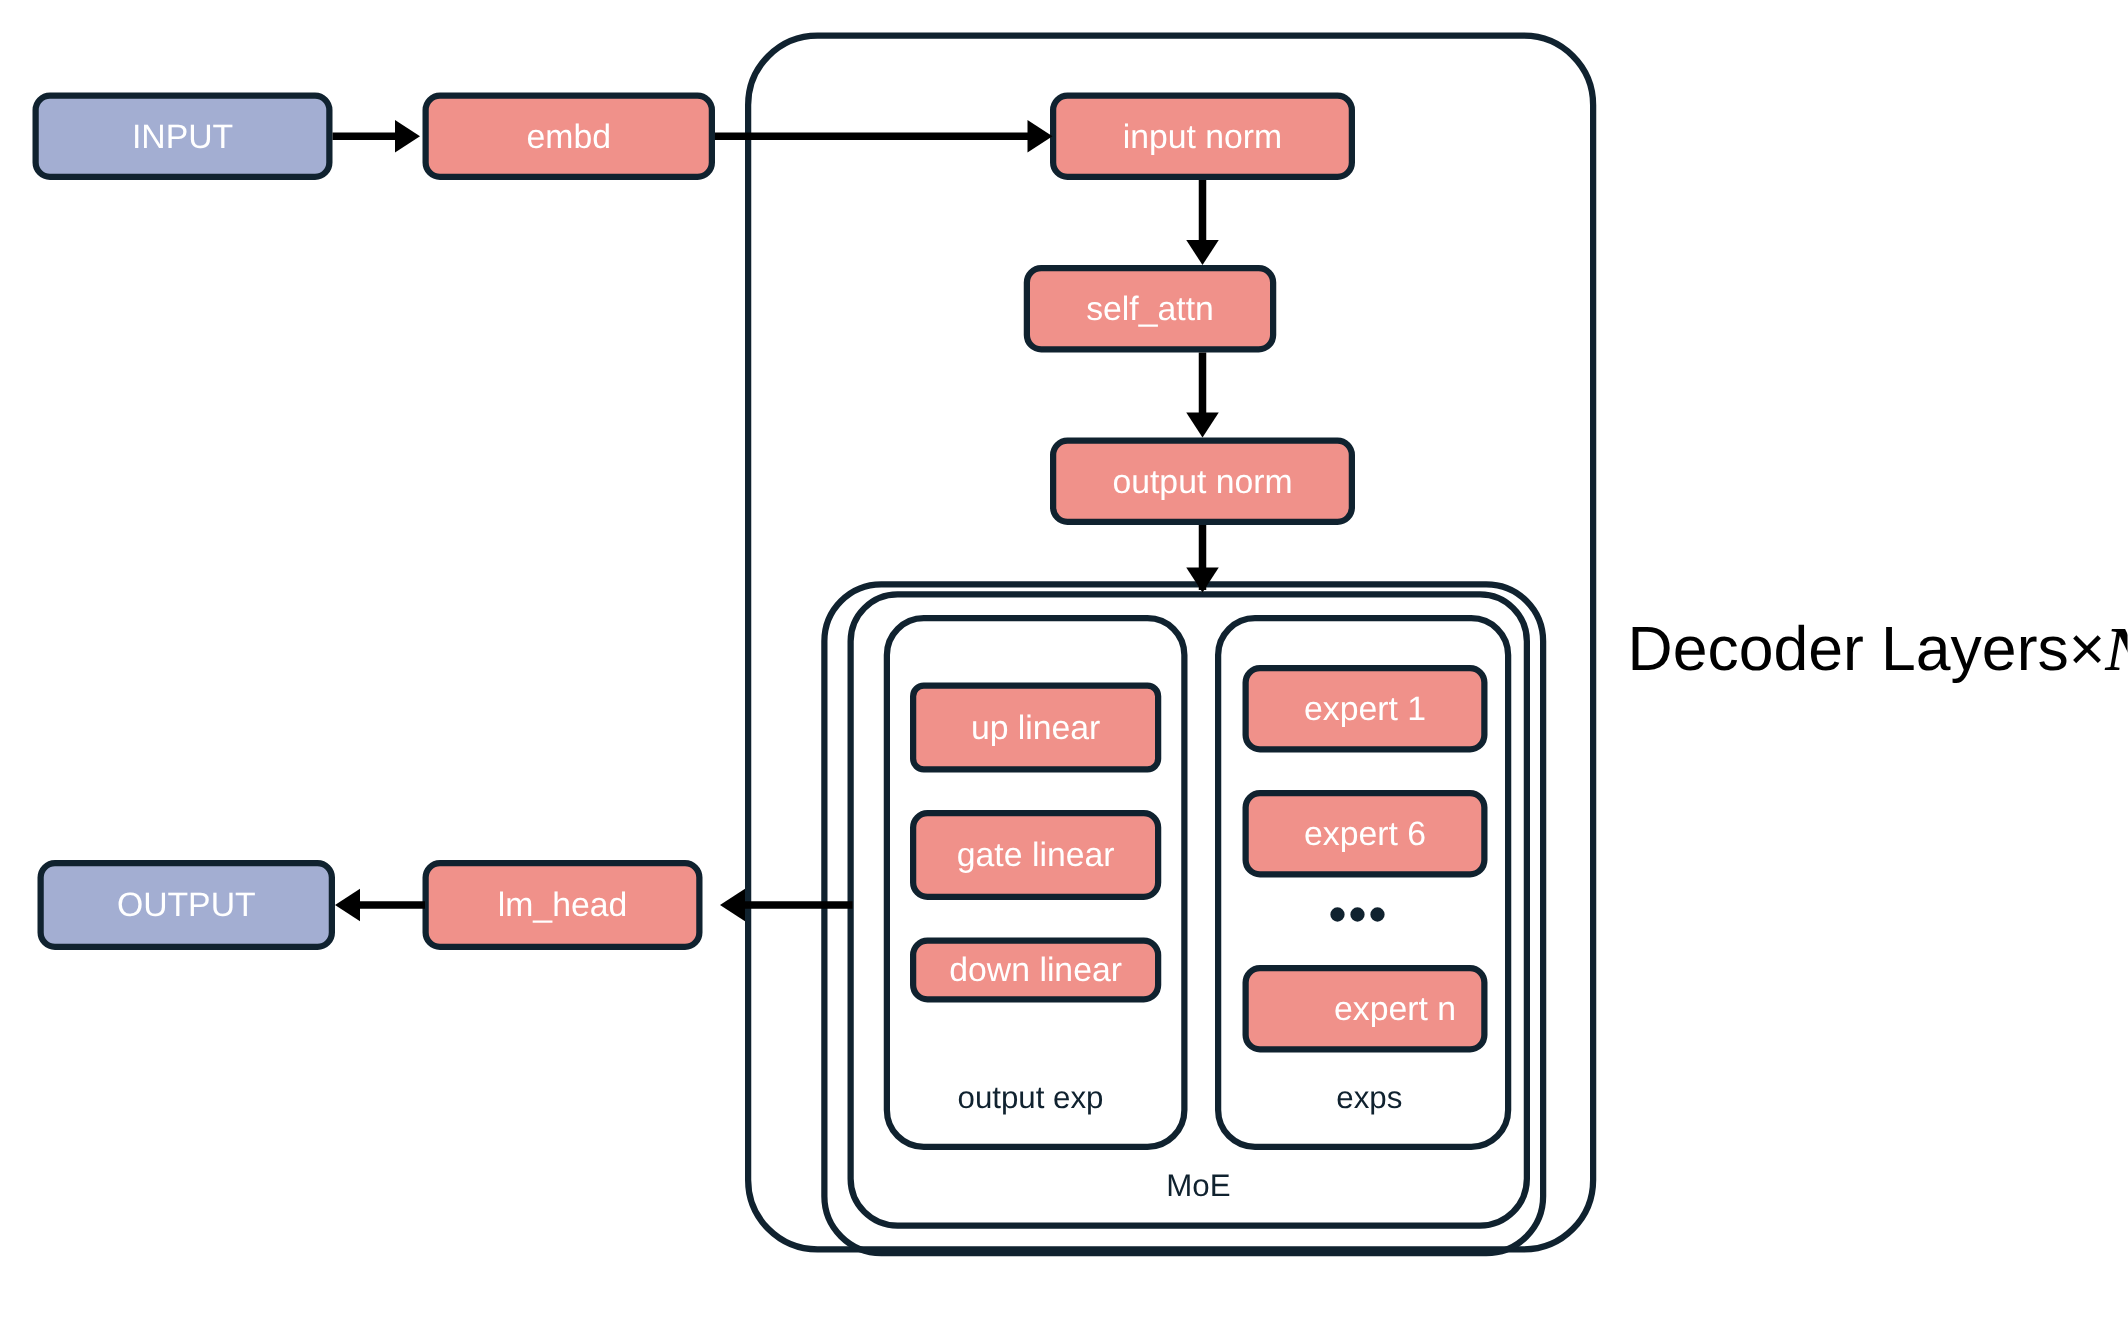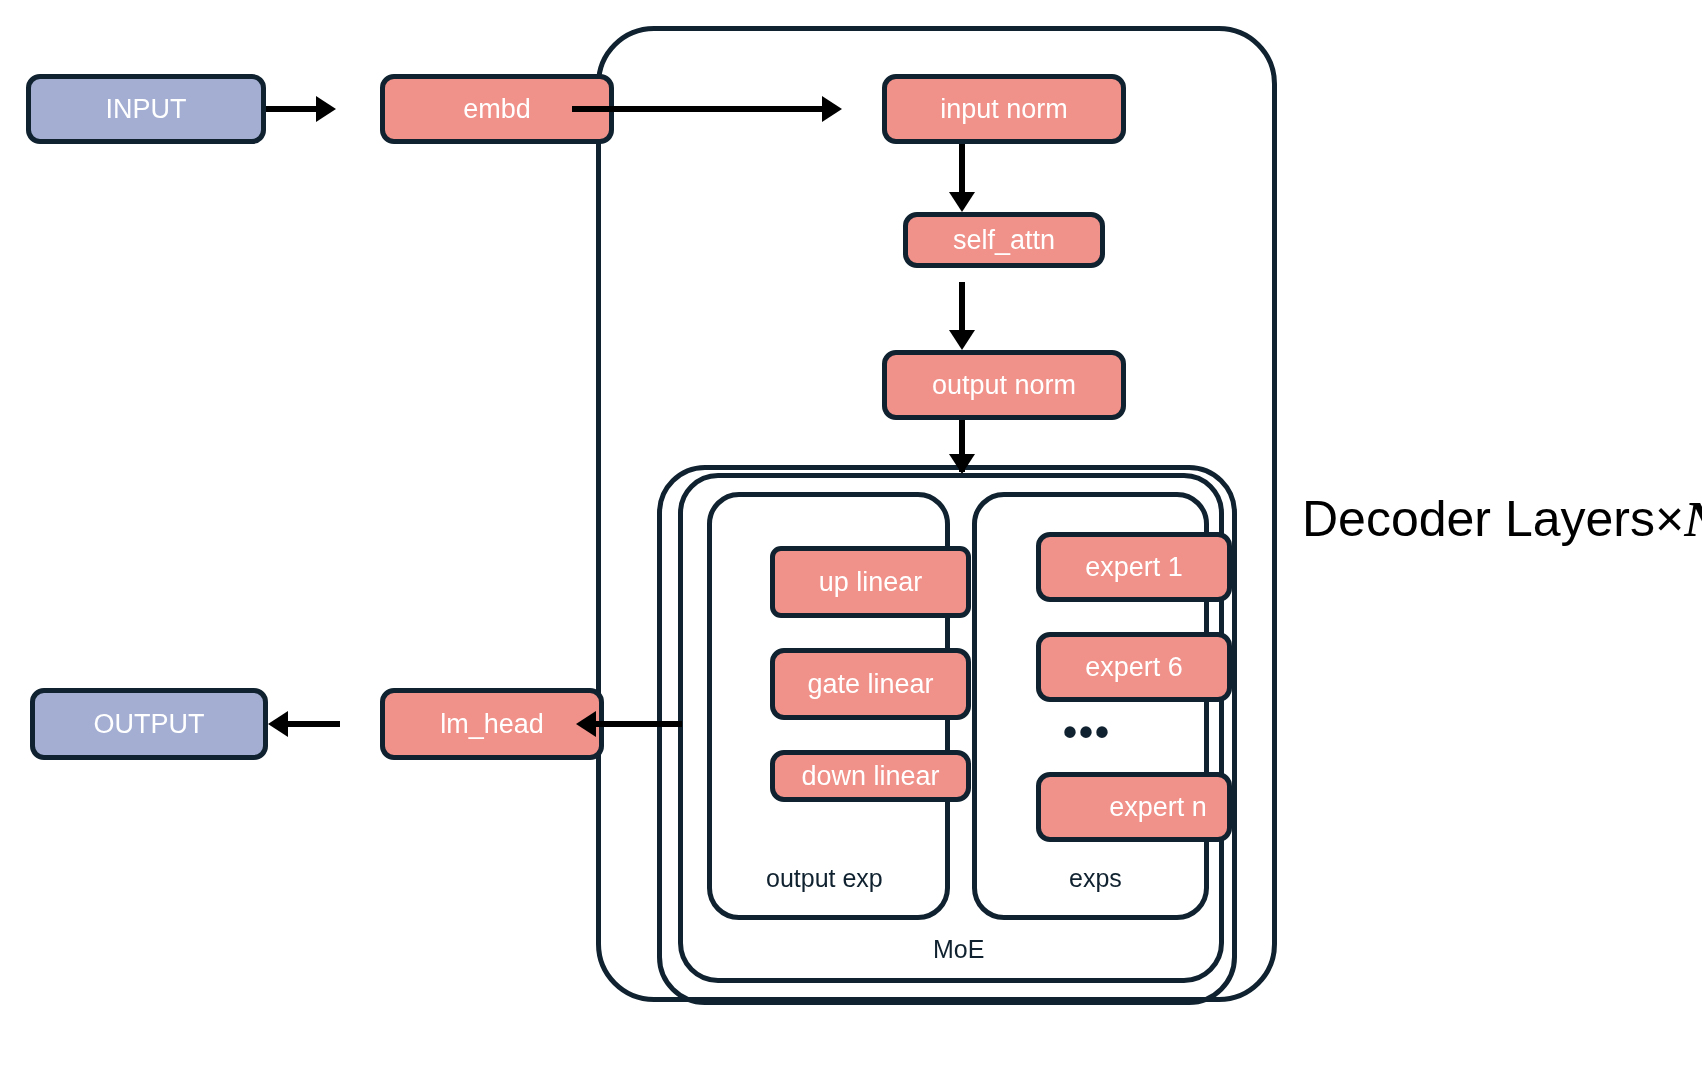--- a/index.html
+++ b/index.html
@@ -14,21 +14,21 @@
   
   .node{
     position:absolute;box-sizing:border-box;
     border:5px solid var(--stroke);
     border-radius:14px;
     display:flex;align-items:center;justify-content:center;
     color:#ffffff;font-size:27px;line-height:1;
     white-space:nowrap;z-index:6;
   }
   .node.io{background:var(--io-fill);}
-  .node.op{background:var(--op-fill);margin-left:42px;}
+  .node.op{background:var(--op-fill);}
 
   
   .container{
     position:absolute;box-sizing:border-box;
     border:5px solid var(--stroke);
     background:transparent;z-index:3;
   }
   .container.decoder{border-radius:58px;z-index:2;}
   .container.moe-outer{border-radius:48px;z-index:3;}
   .container.moe-inner{border-radius:40px;z-index:4;}
@@ -89,21 +89,21 @@
   <div class="edge h" style="left:572px;top:106px;width:256px;"></div>
   <div class="arrow right" style="left:822px;top:96px;"></div>
 
   <div class="node op" style="left:840px;top:74px;width:244px;height:70px;justify-content:center;">
     <span>input norm</span>
   </div>
 
   <div class="edge v" style="left:959px;top:144px;height:56px;"></div>
   <div class="arrow down" style="left:949px;top:192px;"></div>
 
-  <div class="node op" style="left:861px;top:212px;width:202px;height:56px;">
+  <div class="node op" style="left:819px;top:212px;width:202px;height:70px;">
     <span>self_attn</span>
   </div>
 
   <div class="edge v" style="left:959px;top:282px;height:56px;"></div>
   <div class="arrow down" style="left:949px;top:330px;"></div>
 
   <div class="node op" style="left:840px;top:350px;width:244px;height:70px;">
     <span>output norm</span>
   </div>
 

